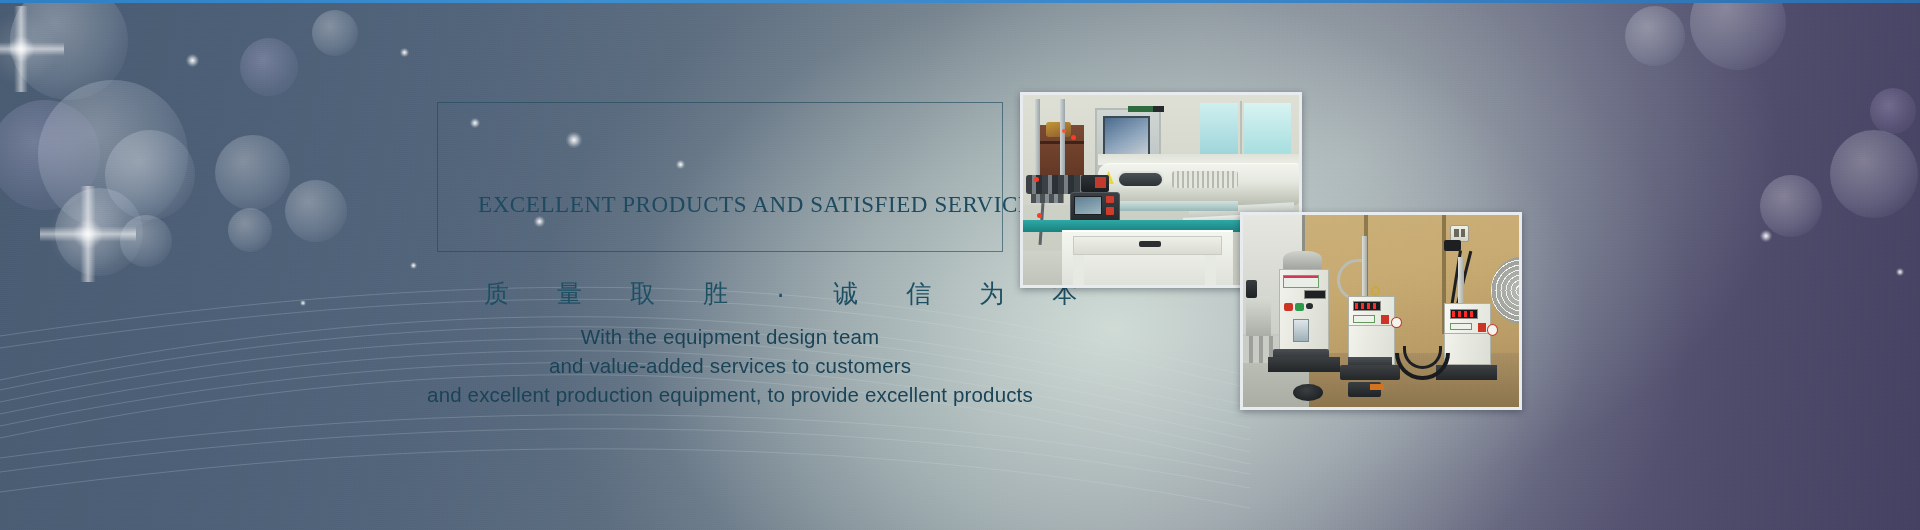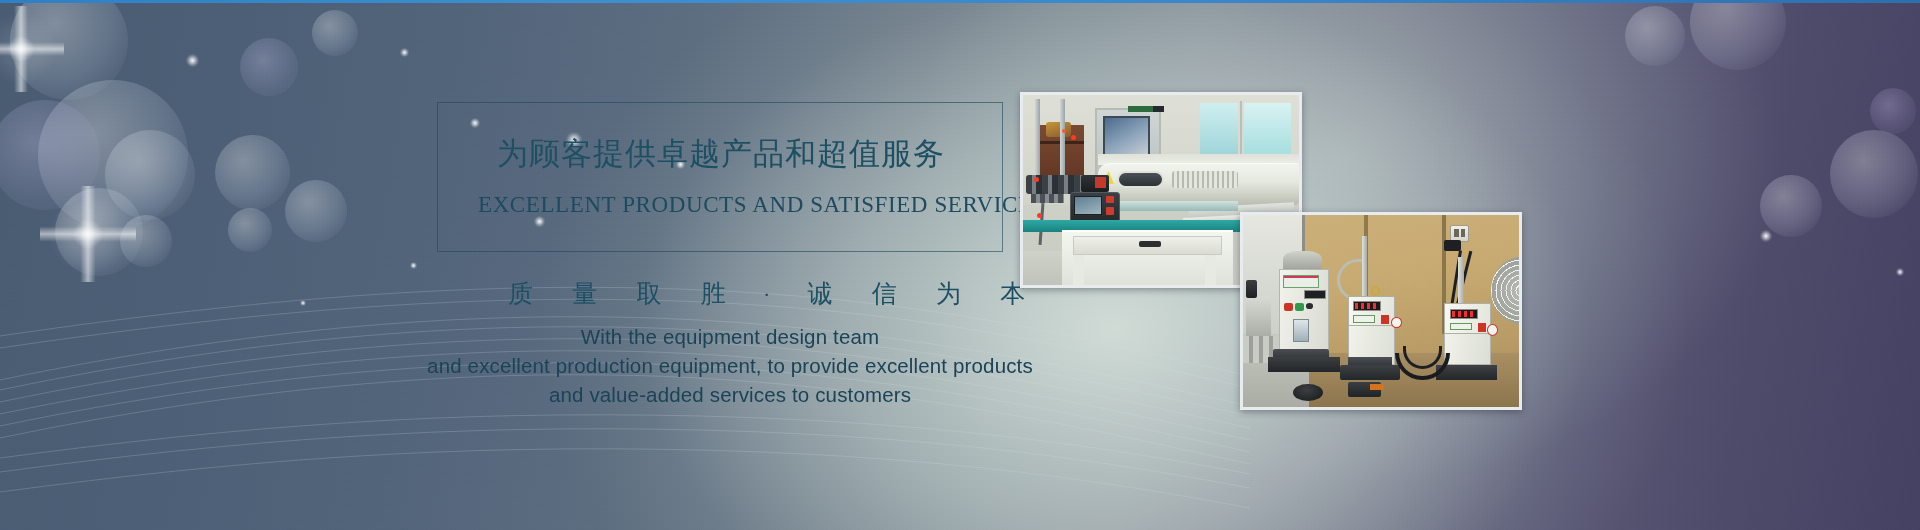--- a/index.html
+++ b/index.html
@@ -75,23 +75,23 @@
     position:absolute; left:497px; top:133px;
     font-size:31px; letter-spacing:1px; color:#1d4f63; white-space:nowrap;
     font-family:"DejaVu Sans","Liberation Sans",sans-serif; font-weight:400;
   }
   #subheadline{
     position:absolute; left:478px; top:192px;
     font-family:"Liberation Serif","DejaVu Serif",serif;
     font-size:23px; letter-spacing:.6px; color:#1d4a5e; white-space:nowrap;
   }
   #slogan{
-    position:absolute; left:492px; top:277px;
+    position:absolute; left:468px; top:277px;
     font-size:25px; color:#1d4f63; white-space:nowrap; letter-spacing:.5px;
-    font-family:Liberation Serif, serif;
+    font-family:Liberation Mono, monospace;
   }
   #slogan span{ display:inline-block; }
   #slogan .ch{ margin:0 16px; }
   #slogan .dot{ margin:0 14px; font-size:22px; }
 
   #paragraph{
     position:absolute; left:380px; top:322px; width:700px;
     text-align:center; color:#1b4356;
     font-size:20.5px; line-height:29px; letter-spacing:.15px;
   }
@@ -338,40 +338,39 @@
       <path d="M0,262 C240,230 450,214 700,220 C930,226 1090,248 1250,278"></path>
       <path d="M0,118 C300,74 560,56 820,80 C1010,98 1130,132 1250,158"></path>
       <path d="M0,106 C300,62 560,44 820,68 C1010,86 1130,120 1250,146"></path>
     </g>
   </svg>
 
   <div id="textblock">
 
     <div id="framebox"></div>
 
-    <div id="headline">为顾客提供卓越产品和超值服务</div>
 
     <div id="subheadline">EXCELLENT PRODUCTS AND SATISFIED SERVICE</div>
 
     <div id="slogan">
       <span class="ch">质</span>
       <span class="ch">量</span>
       <span class="ch">取</span>
       <span class="ch">胜</span>
       <span class="dot">·</span>
       <span class="ch">诚</span>
       <span class="ch">信</span>
       <span class="ch">为</span>
       <span class="ch">本</span>
     </div>
 
     <div id="paragraph">
       <span class="pl">With the equipment design team</span>
+      <span class="pl">and value-added services to customers</span>
       <span class="pl">and excellent production equipment, to provide excellent products</span>
-      <span class="pl">and value-added services to customers</span>
     </div>
   </div>
 
   <div class="photo" id="photo1">
     <div class="scene">
       <div class="px" id="p1-wall"></div>
       <div class="px" id="p1-backwall"></div>
       <div class="px" id="p1-win1"></div>
       <div class="px" id="p1-win2"></div>
       <div class="px" id="p1-winframe1"></div>

